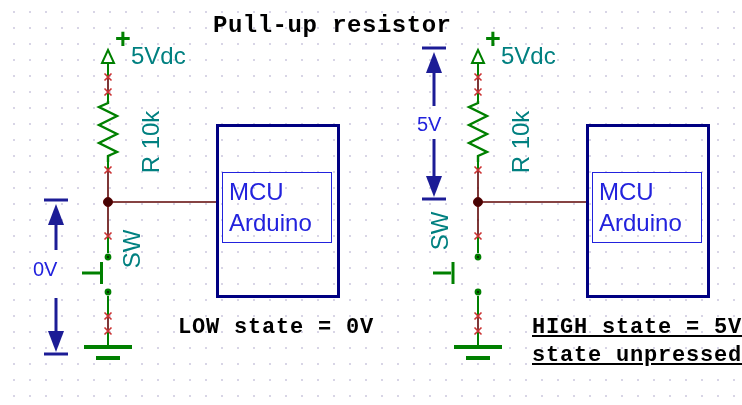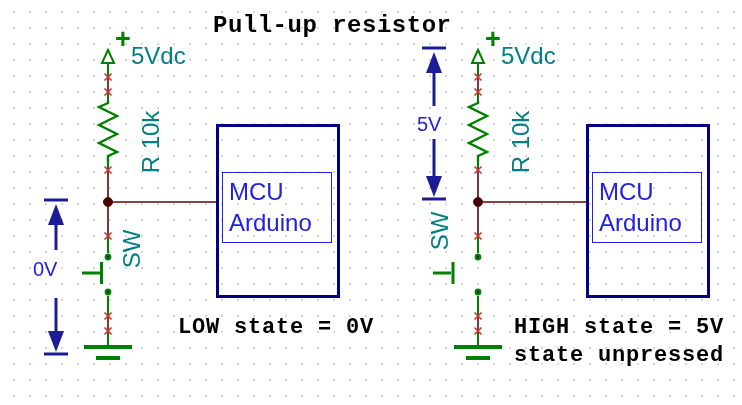--- a/index.html
+++ b/index.html
@@ -186,18 +186,18 @@
   <div class="abs plus" style="left:480px;top:26px;width:26px;text-align:center;">+</div>
   <div class="abs teal" style="left:501px;top:42px;">5Vdc</div>
   <div class="abs teal rot" style="left:521px;top:142px;">R 10k</div>
   <div class="abs teal rot" style="left:440px;top:231px;">SW</div>
   <div class="abs vlabel" style="left:417px;top:108px;">5V</div>
   <div class="mcu-outer" style="left:586px;top:124px;width:124px;height:174px;"></div>
   <div class="mcu-inner" style="left:592px;top:172px;width:110px;height:71px;">
     <div>MCU</div>
     <div>Arduino</div>
   </div>
-  <div class="abs caption" style="left:514px;top:314px;">
+  <div class="abs caption" style="left:532px;top:314px;text-decoration:underline;">
     <div>HIGH state = 5V</div>
     <div>state unpressed</div>
   </div>
 
 </div>
 
 </body></html>

